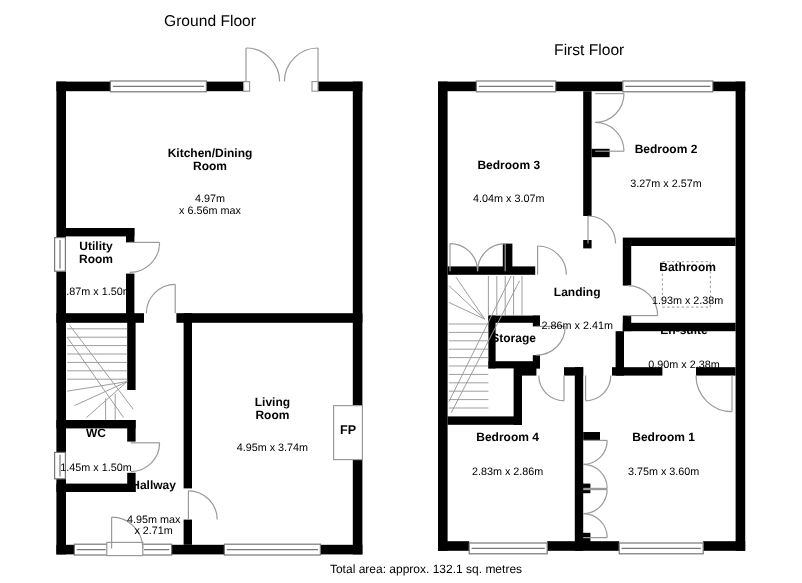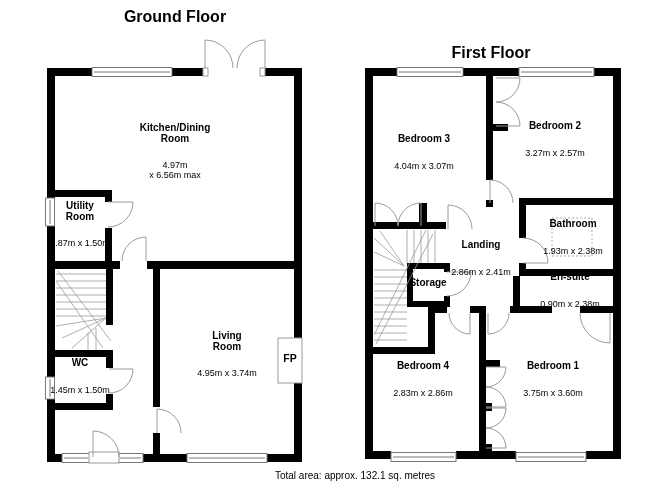--- a/index.html
+++ b/index.html
@@ -3,21 +3,21 @@
 <meta charset="utf-8">
 <style>
   html,body{margin:0;padding:0;background:#fff;}
   #canvas{
     position:relative;width:668px;height:486px;background:#ffffff;
     font-family:"Liberation Sans",sans-serif;color:#000;overflow:hidden;
   }
   #plan-svg{position:absolute;left:0;top:0;}
   .floor-title{
     position:absolute;transform:translate(-50%,-50%);
-    font-size:16px;font-weight:bold;white-space:nowrap;
+    font-size:13px;font-weight:normal;white-space:nowrap;
   }
   .room-label{
     position:absolute;transform:translate(-50%,-50%);
     text-align:center;line-height:1.06;white-space:pre-line;
   }
   .room-name{display:block;font-size:10px;font-weight:bold;white-space:pre-line;}
   .room-dims{display:block;font-size:9px;font-weight:normal;white-space:pre-line;}
   .fp-label .room-name{font-size:10.5px;text-align:center;}
   .footer-note{
     position:absolute;transform:translate(-50%,-50%);
@@ -262,40 +262,45 @@
       <line x1="404" y1="266" x2="380" y2="231"></line>
       <line x1="404" y1="266" x2="374" y2="252"></line>
       <line x1="376" y1="344" x2="433" y2="234"></line>
       <line x1="374" y1="335" x2="426" y2="230"></line>
     </g>
   </g>
 </svg>
 
 <div class="floor-title" style="left:175px;top:17px">Ground Floor</div>
 
-<div class="floor-title" style="left:491px;top:53px">First Floor</div>
+<div class="floor-title" style="left:491px;top:41px">First Floor</div>
 
 <div class="room-label" style="left:175px;top:152px">
   <span class="room-name">Kitchen/Dining
 Room</span>
   <span class="room-dims">4.97m
 x 6.56m max</span>
 </div>
 
 <div class="room-label" style="left:80px;top:225px">
   <span class="room-name">Utility
 Room</span>
   <span class="room-dims">1.87m x 1.50m</span>
 </div>
 
 <div class="room-label" style="left:80px;top:376px">
   <span class="room-name">WC</span>
   <span class="room-dims">1.45m x 1.50m</span>
 </div>
 
+<div class="room-label" style="left:128px;top:424px">
+  <span class="room-name">Hallway</span>
+  <span class="room-dims">4.95m max
+x 2.71m</span>
+</div>
 
 <div class="room-label" style="left:227px;top:355px">
   <span class="room-name">Living
 Room</span>
   <span class="room-dims">4.95m x 3.74m</span>
 </div>
 
 <div class="room-label fp-label" style="left:290px;top:359px">
   <span class="room-name">FP</span>
 </div>

